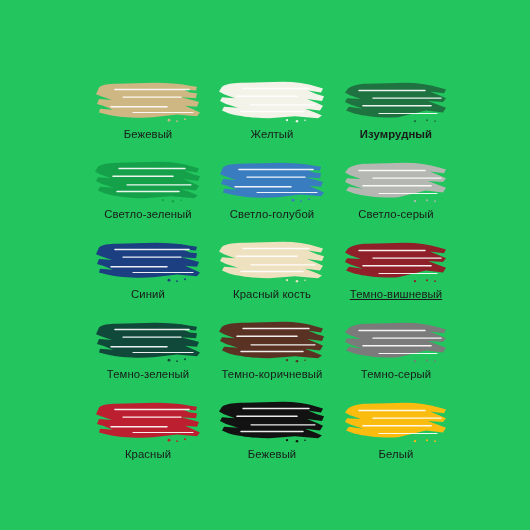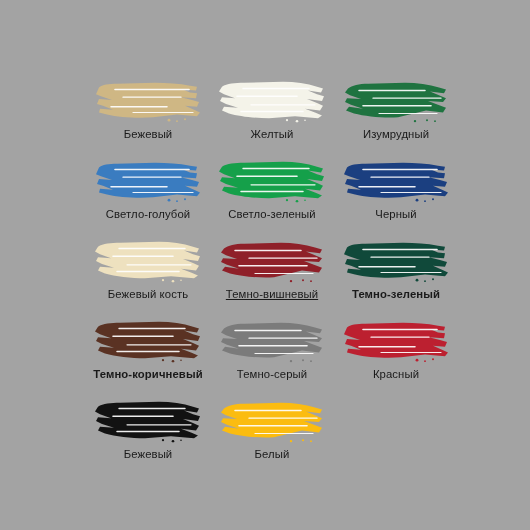--- a/index.html
+++ b/index.html
@@ -12,21 +12,21 @@
     height: 530px;
     background: #ffffff;
     font-family: "Liberation Sans", sans-serif;
     overflow: hidden;
   }
 
   #palette-page {
     position: relative;
     width: 530px;
     height: 530px;
-    background: #a3a3a3;
+    background: #22c55e;
   }
 
   #swatch-grid {
     position: absolute;
     left: 86px;
     top: 78px;
     width: 372px;
     display: grid;
     grid-template-columns: repeat(3, 124px);
     grid-template-rows: repeat(5, 80px);
@@ -113,21 +113,38 @@
               <line x1="18" y1="13" x2="84" y2="13" stroke="#ffffff" stroke-width="1.5" stroke-linecap="round" opacity="0.92"></line>
               <line x1="32" y1="21" x2="100" y2="21" stroke="#ffffff" stroke-width="1.3" stroke-linecap="round" opacity="0.92"></line>
               <line x1="22" y1="29" x2="90" y2="29" stroke="#ffffff" stroke-width="1.6" stroke-linecap="round" opacity="0.92"></line>
               <line x1="38" y1="37" x2="96" y2="37" stroke="#ffffff" stroke-width="1.2" stroke-linecap="round" opacity="0.92"></line>
               <circle cx="74" cy="45" r="1.2" fill="#1f7340"></circle>
               <circle cx="86" cy="44" r="1" fill="#1f7340"></circle>
               <circle cx="94" cy="45" r="0.9" fill="#1f7340"></circle>
             </g>
           </svg>
         </span>
-        <div class="swatch-label" style="color: rgb(26, 26, 26);">Изумрудный</div>
+        <div class="swatch-label" style="color: rgb(26, 26, 26); font-weight: bold;">Изумрудный</div>
+      </div>
+      <div class="swatch-cell">
+        <span class="brush-wrap">
+          <svg viewBox="0 0 110 48" preserveAspectRatio="none">
+            <g>
+              <path d="M5,9 C10,6 18,5 27,5 L66,4 C78,4 90,6 100,9 L106,11 L104,15 L91,13 L100,17 L107,19 L105,24 L90,22 L100,26 L106,29 L103,34 L88,32 L98,36 L105,39 L101,42 L78,40 L52,42 C38,42 22,40 12,37 L5,34 L7,30 L21,31 L9,27 L3,24 L5,20 L18,21 L7,17 L2,14 Z" fill="#15a04a"></path>
+              <line x1="26" y1="11" x2="92" y2="11" stroke="#ffffff" stroke-width="1.4" stroke-linecap="round" opacity="0.92"></line>
+              <line x1="20" y1="19" x2="80" y2="19" stroke="#ffffff" stroke-width="1.6" stroke-linecap="round" opacity="0.92"></line>
+              <line x1="34" y1="28" x2="98" y2="28" stroke="#ffffff" stroke-width="1.2" stroke-linecap="round" opacity="0.92"></line>
+              <line x1="24" y1="35" x2="86" y2="35" stroke="#ffffff" stroke-width="1.5" stroke-linecap="round" opacity="0.92"></line>
+              <circle cx="70" cy="44" r="1.1" fill="#15a04a"></circle>
+              <circle cx="80" cy="45" r="1.3" fill="#15a04a"></circle>
+              <circle cx="88" cy="44" r="0.8" fill="#15a04a"></circle>
+            </g>
+          </svg>
+        </span>
+        <div class="swatch-label" style="color: rgb(26, 26, 26);">Светло-зеленый</div>
       </div>
       <div class="swatch-cell">
         <span class="brush-wrap">
           <svg viewBox="0 0 110 48" preserveAspectRatio="none">
             <g>
               <path d="M6,10 C9,7 16,6 24,6 L62,5 C74,5 86,6 97,8 L104,9 L103,13 L90,12 L97,15 L104,16 L103,21 L88,20 L99,23 L106,25 L104,30 L92,29 L101,33 L107,36 L104,40 L84,38 L60,41 C44,42 26,41 14,38 L6,36 L7,32 L20,33 L10,29 L4,27 L6,22 L19,23 L8,19 L3,17 Z" fill="#3a7cc0"></path>
               <line x1="22" y1="12" x2="96" y2="12" stroke="#ffffff" stroke-width="1.6" stroke-linecap="round" opacity="0.92"></line>
               <line x1="30" y1="20" x2="88" y2="20" stroke="#ffffff" stroke-width="1.3" stroke-linecap="round" opacity="0.92"></line>
               <line x1="18" y1="30" x2="74" y2="30" stroke="#ffffff" stroke-width="1.5" stroke-linecap="round" opacity="0.92"></line>
               <line x1="40" y1="36" x2="100" y2="36" stroke="#ffffff" stroke-width="1.2" stroke-linecap="round" opacity="0.92"></line>
@@ -136,66 +153,66 @@
               <circle cx="92" cy="43" r="1" fill="#3a7cc0"></circle>
             </g>
           </svg>
         </span>
         <div class="swatch-label" style="color: rgb(26, 26, 26);">Светло-голубой</div>
       </div>
       <div class="swatch-cell">
         <span class="brush-wrap">
           <svg viewBox="0 0 110 48" preserveAspectRatio="none">
             <g>
-              <path d="M5,9 C10,6 18,5 27,5 L66,4 C78,4 90,6 100,9 L106,11 L104,15 L91,13 L100,17 L107,19 L105,24 L90,22 L100,26 L106,29 L103,34 L88,32 L98,36 L105,39 L101,42 L78,40 L52,42 C38,42 22,40 12,37 L5,34 L7,30 L21,31 L9,27 L3,24 L5,20 L18,21 L7,17 L2,14 Z" fill="#15a04a"></path>
-              <line x1="26" y1="11" x2="92" y2="11" stroke="#ffffff" stroke-width="1.4" stroke-linecap="round" opacity="0.92"></line>
-              <line x1="20" y1="19" x2="80" y2="19" stroke="#ffffff" stroke-width="1.6" stroke-linecap="round" opacity="0.92"></line>
-              <line x1="34" y1="28" x2="98" y2="28" stroke="#ffffff" stroke-width="1.2" stroke-linecap="round" opacity="0.92"></line>
-              <line x1="24" y1="35" x2="86" y2="35" stroke="#ffffff" stroke-width="1.5" stroke-linecap="round" opacity="0.92"></line>
-              <circle cx="70" cy="44" r="1.1" fill="#15a04a"></circle>
-              <circle cx="80" cy="45" r="1.3" fill="#15a04a"></circle>
-              <circle cx="88" cy="44" r="0.8" fill="#15a04a"></circle>
-            </g>
-          </svg>
-        </span>
-        <div class="swatch-label" style="color: rgb(26, 26, 26);">Светло-зеленый</div>
+              <path d="M7,11 C11,8 18,6 27,6 L64,5 C76,5 88,7 98,10 L105,12 L103,16 L89,14 L98,18 L105,21 L102,25 L87,24 L97,28 L105,31 L102,36 L85,34 L57,41 C42,42 25,40 13,37 L5,34 L8,30 L22,32 L10,28 L4,25 L6,21 L20,22 L9,18 L4,15 Z" fill="#b5b8b2"></path>
+              <line x1="18" y1="13" x2="84" y2="13" stroke="#ffffff" stroke-width="1.5" stroke-linecap="round" opacity="0.92"></line>
+              <line x1="32" y1="21" x2="100" y2="21" stroke="#ffffff" stroke-width="1.3" stroke-linecap="round" opacity="0.92"></line>
+              <line x1="22" y1="29" x2="90" y2="29" stroke="#ffffff" stroke-width="1.6" stroke-linecap="round" opacity="0.92"></line>
+              <line x1="38" y1="37" x2="96" y2="37" stroke="#ffffff" stroke-width="1.2" stroke-linecap="round" opacity="0.92"></line>
+              <circle cx="74" cy="45" r="1.2" fill="#b5b8b2"></circle>
+              <circle cx="86" cy="44" r="1" fill="#b5b8b2"></circle>
+              <circle cx="94" cy="45" r="0.9" fill="#b5b8b2"></circle>
+            </g>
+          </svg>
+        </span>
+        <div class="swatch-label" style="color: rgb(26, 26, 26);">Светло-серый</div>
       </div>
       <div class="swatch-cell">
         <span class="brush-wrap">
           <svg viewBox="0 0 110 48" preserveAspectRatio="none">
             <g>
               <path d="M6,10 C9,7 16,6 24,6 L62,5 C74,5 86,6 97,8 L104,9 L103,13 L90,12 L97,15 L104,16 L103,21 L88,20 L99,23 L106,25 L104,30 L92,29 L101,33 L107,36 L104,40 L84,38 L60,41 C44,42 26,41 14,38 L6,36 L7,32 L20,33 L10,29 L4,27 L6,22 L19,23 L8,19 L3,17 Z" fill="#1b3f80"></path>
               <line x1="22" y1="12" x2="96" y2="12" stroke="#ffffff" stroke-width="1.6" stroke-linecap="round" opacity="0.92"></line>
               <line x1="30" y1="20" x2="88" y2="20" stroke="#ffffff" stroke-width="1.3" stroke-linecap="round" opacity="0.92"></line>
               <line x1="18" y1="30" x2="74" y2="30" stroke="#ffffff" stroke-width="1.5" stroke-linecap="round" opacity="0.92"></line>
               <line x1="40" y1="36" x2="100" y2="36" stroke="#ffffff" stroke-width="1.2" stroke-linecap="round" opacity="0.92"></line>
               <circle cx="76" cy="44" r="1.4" fill="#1b3f80"></circle>
               <circle cx="84" cy="45" r="0.9" fill="#1b3f80"></circle>
               <circle cx="92" cy="43" r="1" fill="#1b3f80"></circle>
             </g>
           </svg>
         </span>
-        <div class="swatch-label" style="color: rgb(26, 26, 26);">Черный</div>
+        <div class="swatch-label" style="color: rgb(26, 26, 26);">Синий</div>
       </div>
       <div class="swatch-cell">
         <span class="brush-wrap">
           <svg viewBox="0 0 110 48" preserveAspectRatio="none">
             <g>
               <path d="M5,9 C10,6 18,5 27,5 L66,4 C78,4 90,6 100,9 L106,11 L104,15 L91,13 L100,17 L107,19 L105,24 L90,22 L100,26 L106,29 L103,34 L88,32 L98,36 L105,39 L101,42 L78,40 L52,42 C38,42 22,40 12,37 L5,34 L7,30 L21,31 L9,27 L3,24 L5,20 L18,21 L7,17 L2,14 Z" fill="#eee1bf"></path>
               <line x1="26" y1="11" x2="92" y2="11" stroke="#ffffff" stroke-width="1.4" stroke-linecap="round" opacity="0.92"></line>
               <line x1="20" y1="19" x2="80" y2="19" stroke="#ffffff" stroke-width="1.6" stroke-linecap="round" opacity="0.92"></line>
               <line x1="34" y1="28" x2="98" y2="28" stroke="#ffffff" stroke-width="1.2" stroke-linecap="round" opacity="0.92"></line>
               <line x1="24" y1="35" x2="86" y2="35" stroke="#ffffff" stroke-width="1.5" stroke-linecap="round" opacity="0.92"></line>
               <circle cx="70" cy="44" r="1.1" fill="#eee1bf"></circle>
               <circle cx="80" cy="45" r="1.3" fill="#eee1bf"></circle>
               <circle cx="88" cy="44" r="0.8" fill="#eee1bf"></circle>
             </g>
           </svg>
         </span>
-        <div class="swatch-label" style="color: rgb(26, 26, 26);">Бежевый кость</div>
+        <div class="swatch-label" style="color: rgb(26, 26, 26);">Красный кость</div>
       </div>
       <div class="swatch-cell">
         <span class="brush-wrap">
           <svg viewBox="0 0 110 48" preserveAspectRatio="none">
             <g>
               <path d="M7,11 C11,8 18,6 27,6 L64,5 C76,5 88,7 98,10 L105,12 L103,16 L89,14 L98,18 L105,21 L102,25 L87,24 L97,28 L105,31 L102,36 L85,34 L57,41 C42,42 25,40 13,37 L5,34 L8,30 L22,32 L10,28 L4,25 L6,21 L20,22 L9,18 L4,15 Z" fill="#8f2029"></path>
               <line x1="18" y1="13" x2="84" y2="13" stroke="#ffffff" stroke-width="1.5" stroke-linecap="round" opacity="0.92"></line>
               <line x1="32" y1="21" x2="100" y2="21" stroke="#ffffff" stroke-width="1.3" stroke-linecap="round" opacity="0.92"></line>
               <line x1="22" y1="29" x2="90" y2="29" stroke="#ffffff" stroke-width="1.6" stroke-linecap="round" opacity="0.92"></line>
               <line x1="38" y1="37" x2="96" y2="37" stroke="#ffffff" stroke-width="1.2" stroke-linecap="round" opacity="0.92"></line>
@@ -215,38 +232,38 @@
               <line x1="22" y1="12" x2="96" y2="12" stroke="#ffffff" stroke-width="1.6" stroke-linecap="round" opacity="0.92"></line>
               <line x1="30" y1="20" x2="88" y2="20" stroke="#ffffff" stroke-width="1.3" stroke-linecap="round" opacity="0.92"></line>
               <line x1="18" y1="30" x2="74" y2="30" stroke="#ffffff" stroke-width="1.5" stroke-linecap="round" opacity="0.92"></line>
               <line x1="40" y1="36" x2="100" y2="36" stroke="#ffffff" stroke-width="1.2" stroke-linecap="round" opacity="0.92"></line>
               <circle cx="76" cy="44" r="1.4" fill="#10493a"></circle>
               <circle cx="84" cy="45" r="0.9" fill="#10493a"></circle>
               <circle cx="92" cy="43" r="1" fill="#10493a"></circle>
             </g>
           </svg>
         </span>
-        <div class="swatch-label" style="color: rgb(26, 26, 26); font-weight: bold;">Темно-зеленый</div>
+        <div class="swatch-label" style="color: rgb(26, 26, 26);">Темно-зеленый</div>
       </div>
       <div class="swatch-cell">
         <span class="brush-wrap">
           <svg viewBox="0 0 110 48" preserveAspectRatio="none">
             <g>
               <path d="M5,9 C10,6 18,5 27,5 L66,4 C78,4 90,6 100,9 L106,11 L104,15 L91,13 L100,17 L107,19 L105,24 L90,22 L100,26 L106,29 L103,34 L88,32 L98,36 L105,39 L101,42 L78,40 L52,42 C38,42 22,40 12,37 L5,34 L7,30 L21,31 L9,27 L3,24 L5,20 L18,21 L7,17 L2,14 Z" fill="#5a3223"></path>
               <line x1="26" y1="11" x2="92" y2="11" stroke="#ffffff" stroke-width="1.4" stroke-linecap="round" opacity="0.92"></line>
               <line x1="20" y1="19" x2="80" y2="19" stroke="#ffffff" stroke-width="1.6" stroke-linecap="round" opacity="0.92"></line>
               <line x1="34" y1="28" x2="98" y2="28" stroke="#ffffff" stroke-width="1.2" stroke-linecap="round" opacity="0.92"></line>
               <line x1="24" y1="35" x2="86" y2="35" stroke="#ffffff" stroke-width="1.5" stroke-linecap="round" opacity="0.92"></line>
               <circle cx="70" cy="44" r="1.1" fill="#5a3223"></circle>
               <circle cx="80" cy="45" r="1.3" fill="#5a3223"></circle>
               <circle cx="88" cy="44" r="0.8" fill="#5a3223"></circle>
             </g>
           </svg>
         </span>
-        <div class="swatch-label" style="color: rgb(26, 26, 26); font-weight: bold;">Темно-коричневый</div>
+        <div class="swatch-label" style="color: rgb(26, 26, 26);">Темно-коричневый</div>
       </div>
       <div class="swatch-cell">
         <span class="brush-wrap">
           <svg viewBox="0 0 110 48" preserveAspectRatio="none">
             <g>
               <path d="M7,11 C11,8 18,6 27,6 L64,5 C76,5 88,7 98,10 L105,12 L103,16 L89,14 L98,18 L105,21 L102,25 L87,24 L97,28 L105,31 L102,36 L85,34 L57,41 C42,42 25,40 13,37 L5,34 L8,30 L22,32 L10,28 L4,25 L6,21 L20,22 L9,18 L4,15 Z" fill="#7b7b7b"></path>
               <line x1="18" y1="13" x2="84" y2="13" stroke="#ffffff" stroke-width="1.5" stroke-linecap="round" opacity="0.92"></line>
               <line x1="32" y1="21" x2="100" y2="21" stroke="#ffffff" stroke-width="1.3" stroke-linecap="round" opacity="0.92"></line>
               <line x1="22" y1="29" x2="90" y2="29" stroke="#ffffff" stroke-width="1.6" stroke-linecap="round" opacity="0.92"></line>
               <line x1="38" y1="37" x2="96" y2="37" stroke="#ffffff" stroke-width="1.2" stroke-linecap="round" opacity="0.92"></line>

